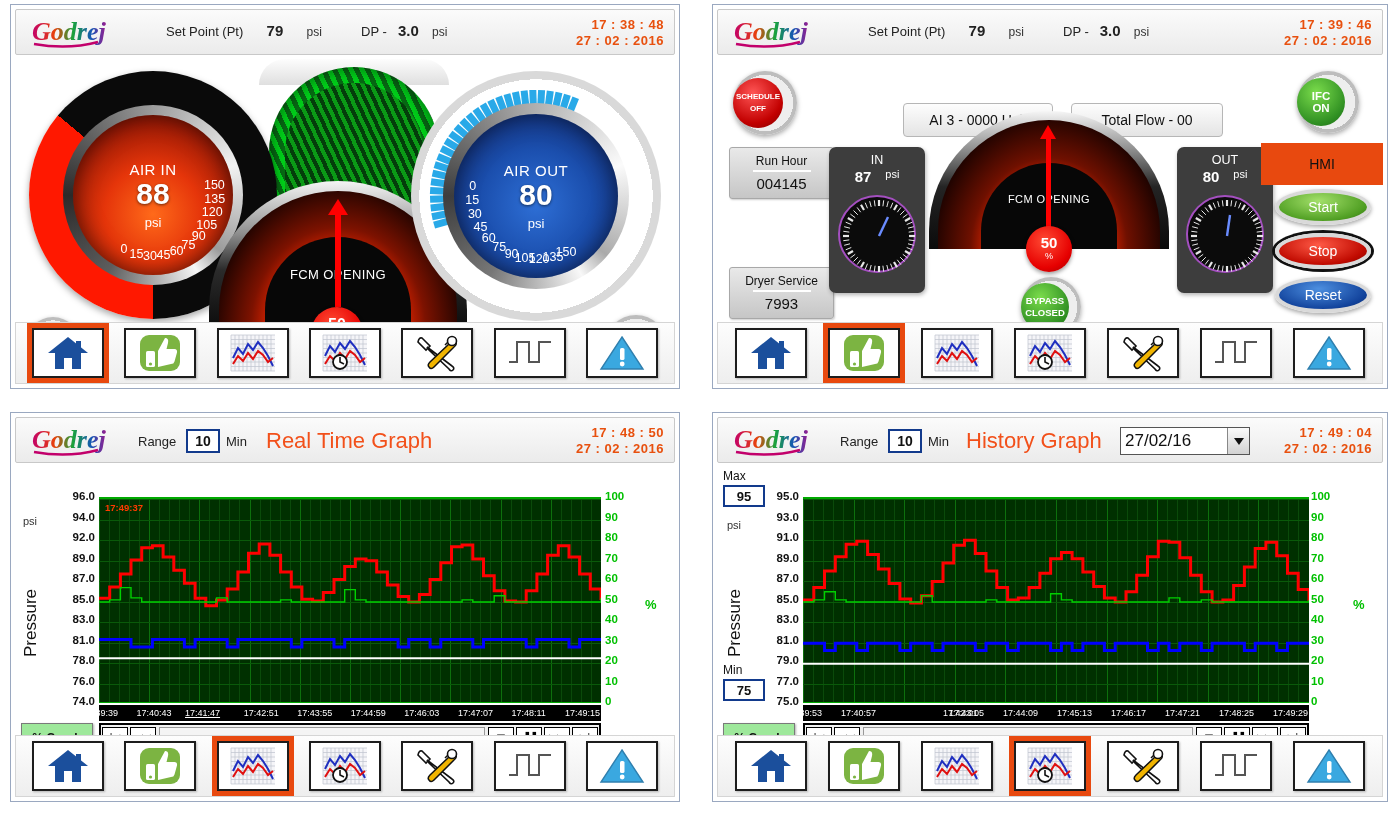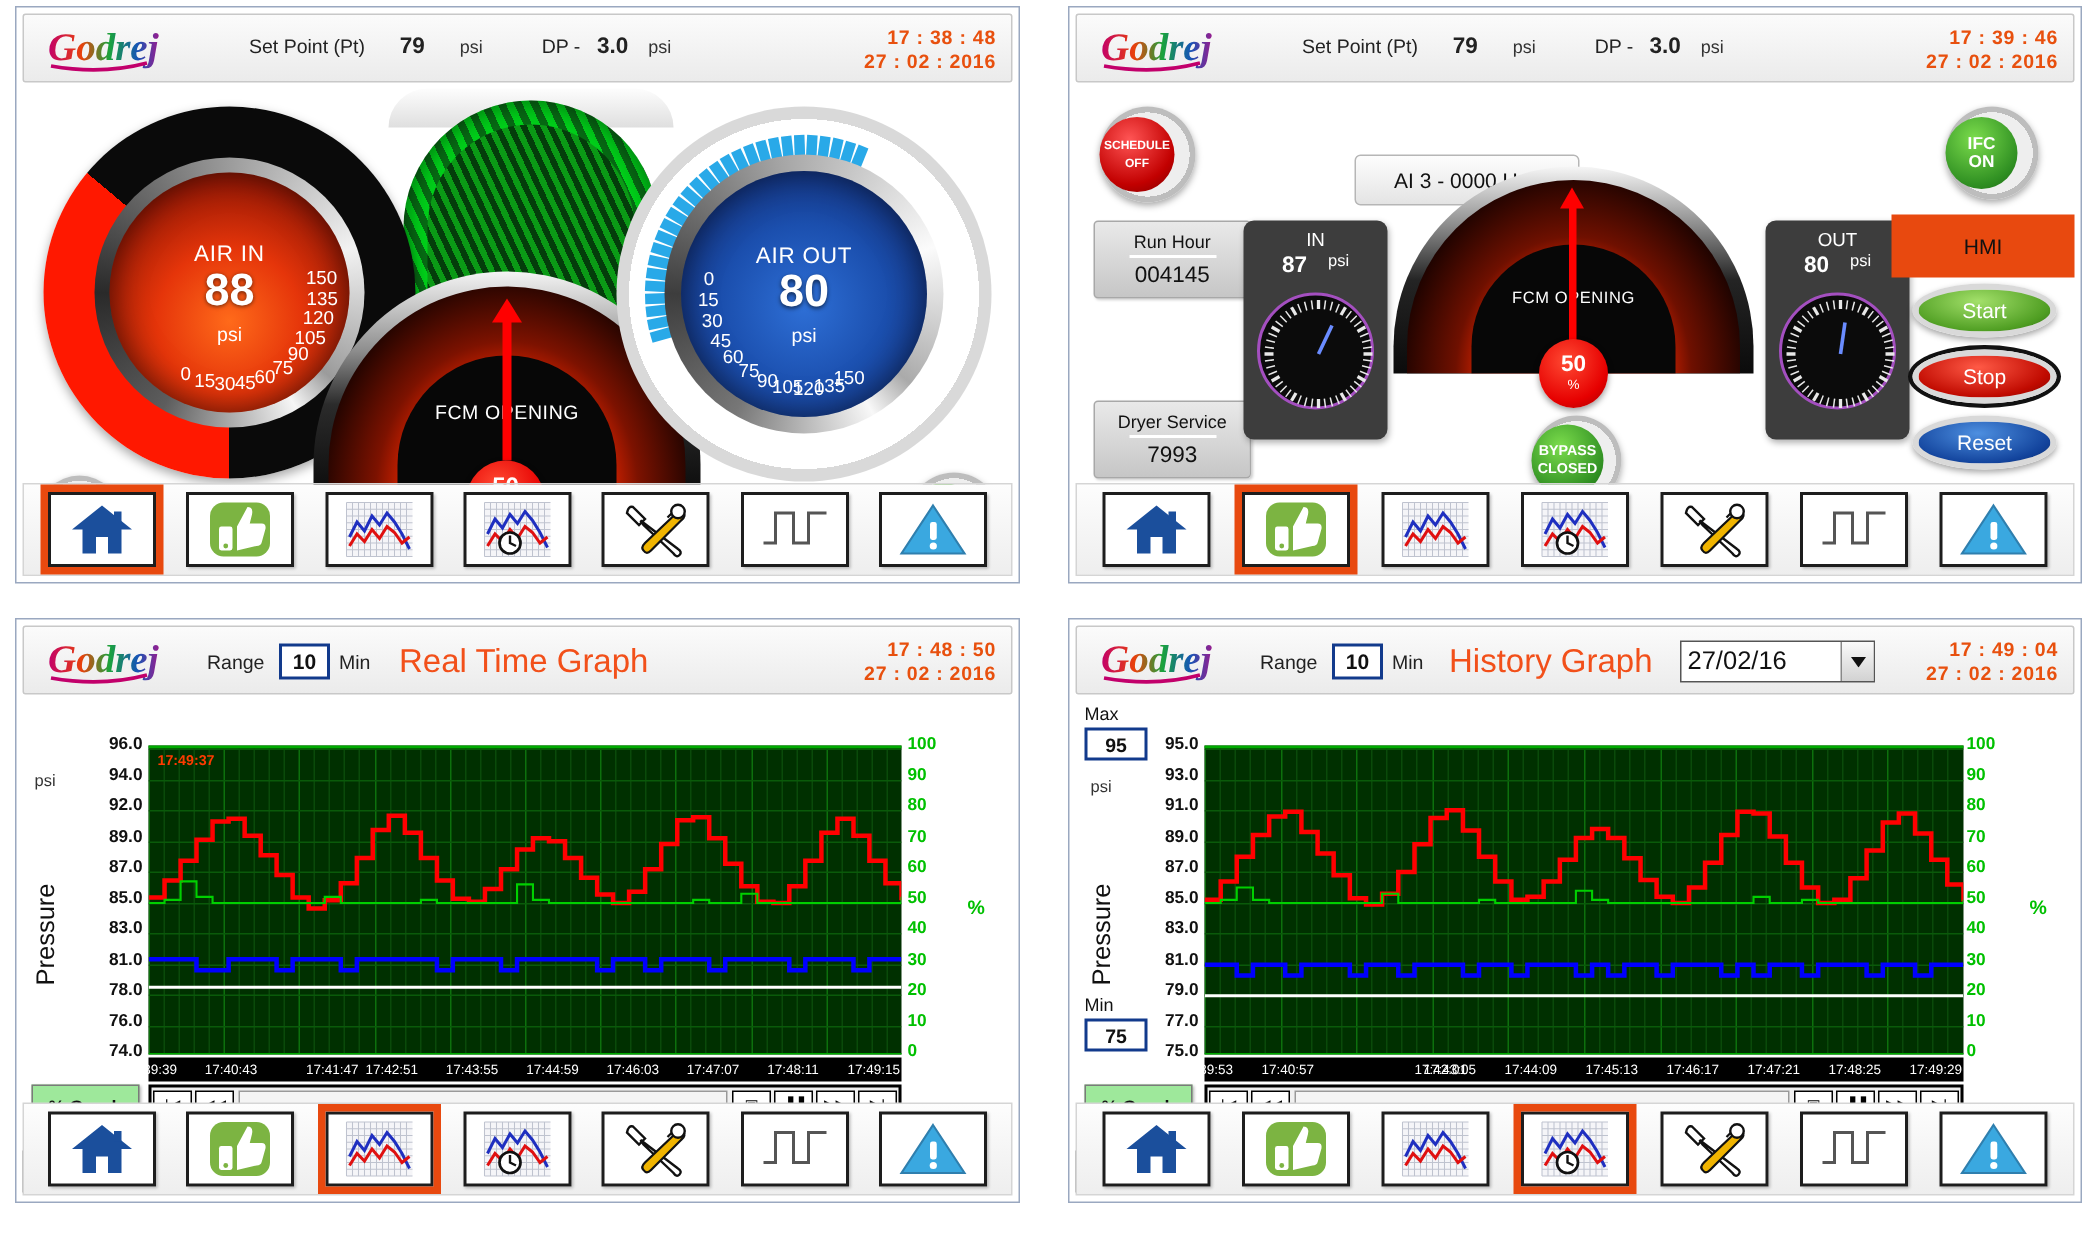--- a/index.html
+++ b/index.html
@@ -632,20 +632,21 @@
       </div>
 
       <div class="lamp lamp-green" style="left:584px;top:12px;width:62px;height:62px;">
         <div class="core" style="width:48px;height:48px;font-size:11.5px;">
           <span>IFC</span>
           <span>ON</span>
         </div>
       </div>
 
       <div class="pillbox" style="left:190px;top:44px;width:150px;height:34px;">AI 3 -  0000  Unit</div>
+      <div class="pillbox" style="left:358px;top:44px;width:152px;height:34px;">Total Flow - 00</div>
 
       <div class="infobox" style="left:16px;top:88px;">
         <div class="t">Run Hour</div>
         <div class="hr"></div>
         <div class="v">004145</div>
       </div>
       <div class="infobox" style="left:16px;top:208px;">
         <div class="t">Dryer Service</div>
         <div class="hr"></div>
         <div class="v">7993</div>
@@ -1048,21 +1049,21 @@
             <path d="M 0.0 159.2 L 10.7 159.2 L 10.7 159.2 L 21.4 159.2 L 21.4 159.2 L 32.0 159.2 L 32.0 159.2 L 42.7 159.2 L 42.7 159.2 L 53.4 159.2 L 53.4 159.2 L 64.1 159.2 L 64.1 159.2 L 74.8 159.2 L 74.8 159.2 L 85.4 159.2 L 85.4 159.2 L 96.1 159.2 L 96.1 159.2 L 106.8 159.2 L 106.8 159.2 L 117.5 159.2 L 117.5 159.2 L 128.2 159.2 L 128.2 159.2 L 138.9 159.2 L 138.9 159.2 L 149.5 159.2 L 149.5 159.2 L 160.2 159.2 L 160.2 159.2 L 170.9 159.2 L 170.9 159.2 L 181.6 159.2 L 181.6 159.2 L 192.3 159.2 L 192.3 159.2 L 202.9 159.2 L 202.9 159.2 L 213.6 159.2 L 213.6 159.2 L 224.3 159.2 L 224.3 159.2 L 235.0 159.2 L 235.0 159.2 L 245.7 159.2 L 245.7 159.2 L 256.3 159.2 L 256.3 159.2 L 267.0 159.2 L 267.0 159.2 L 277.7 159.2 L 277.7 159.2 L 288.4 159.2 L 288.4 159.2 L 299.1 159.2 L 299.1 159.2 L 309.7 159.2 L 309.7 159.2 L 320.4 159.2 L 320.4 159.2 L 331.1 159.2 L 331.1 159.2 L 341.8 159.2 L 341.8 159.2 L 352.5 159.2 L 352.5 159.2 L 363.1 159.2 L 363.1 159.2 L 373.8 159.2 L 373.8 159.2 L 384.5 159.2 L 384.5 159.2 L 395.2 159.2 L 395.2 159.2 L 405.9 159.2 L 405.9 159.2 L 416.6 159.2 L 416.6 159.2 L 427.2 159.2 L 427.2 159.2 L 437.9 159.2 L 437.9 159.2 L 448.6 159.2 L 448.6 159.2 L 459.3 159.2 L 459.3 159.2 L 470.0 159.2 L 470.0 159.2 L 480.6 159.2 L 480.6 159.2 L 491.3 159.2 L 491.3 159.2 L 502.0 159.2 L 502.0 159.2" fill="none" stroke="#ffffff" stroke-width="2" stroke-linejoin="miter"></path>
             <path d="M 0.0 103.0 L 10.7 103.0 L 10.7 100.9 L 21.4 100.9 L 21.4 88.6 L 32.0 88.6 L 32.0 98.9 L 42.7 98.9 L 42.7 103.0 L 53.4 103.0 L 53.4 103.0 L 64.1 103.0 L 64.1 103.0 L 74.8 103.0 L 74.8 103.0 L 85.4 103.0 L 85.4 103.0 L 96.1 103.0 L 96.1 103.0 L 106.8 103.0 L 106.8 103.0 L 117.5 103.0 L 117.5 98.9 L 128.2 98.9 L 128.2 103.0 L 138.9 103.0 L 138.9 103.0 L 149.5 103.0 L 149.5 103.0 L 160.2 103.0 L 160.2 103.0 L 170.9 103.0 L 170.9 103.0 L 181.6 103.0 L 181.6 100.9 L 192.3 100.9 L 192.3 103.0 L 202.9 103.0 L 202.9 103.0 L 213.6 103.0 L 213.6 103.0 L 224.3 103.0 L 224.3 103.0 L 235.0 103.0 L 235.0 103.0 L 245.7 103.0 L 245.7 90.6 L 256.3 90.6 L 256.3 100.9 L 267.0 100.9 L 267.0 103.0 L 277.7 103.0 L 277.7 103.0 L 288.4 103.0 L 288.4 103.0 L 299.1 103.0 L 299.1 103.0 L 309.7 103.0 L 309.7 103.0 L 320.4 103.0 L 320.4 103.0 L 331.1 103.0 L 331.1 103.0 L 341.8 103.0 L 341.8 103.0 L 352.5 103.0 L 352.5 103.0 L 363.1 103.0 L 363.1 100.9 L 373.8 100.9 L 373.8 103.0 L 384.5 103.0 L 384.5 103.0 L 395.2 103.0 L 395.2 96.8 L 405.9 96.8 L 405.9 103.0 L 416.6 103.0 L 416.6 103.0 L 427.2 103.0 L 427.2 103.0 L 437.9 103.0 L 437.9 103.0 L 448.6 103.0 L 448.6 103.0 L 459.3 103.0 L 459.3 103.0 L 470.0 103.0 L 470.0 103.0 L 480.6 103.0 L 480.6 103.0 L 491.3 103.0 L 491.3 103.0 L 502.0 103.0 L 502.0 98.9" fill="none" stroke="#00d000" stroke-width="1.4" stroke-linejoin="miter"></path>
             <path d="M 0.0 140.5 L 10.7 140.5 L 10.7 140.5 L 21.4 140.5 L 21.4 140.5 L 32.0 140.5 L 32.0 147.9 L 42.7 147.9 L 42.7 147.9 L 53.4 147.9 L 53.4 140.5 L 64.1 140.5 L 64.1 140.5 L 74.8 140.5 L 74.8 140.5 L 85.4 140.5 L 85.4 147.9 L 96.1 147.9 L 96.1 140.5 L 106.8 140.5 L 106.8 140.5 L 117.5 140.5 L 117.5 140.5 L 128.2 140.5 L 128.2 147.9 L 138.9 147.9 L 138.9 140.5 L 149.5 140.5 L 149.5 140.5 L 160.2 140.5 L 160.2 140.5 L 170.9 140.5 L 170.9 140.5 L 181.6 140.5 L 181.6 140.5 L 192.3 140.5 L 192.3 147.9 L 202.9 147.9 L 202.9 140.5 L 213.6 140.5 L 213.6 140.5 L 224.3 140.5 L 224.3 140.5 L 235.0 140.5 L 235.0 147.9 L 245.7 147.9 L 245.7 140.5 L 256.3 140.5 L 256.3 140.5 L 267.0 140.5 L 267.0 140.5 L 277.7 140.5 L 277.7 140.5 L 288.4 140.5 L 288.4 140.5 L 299.1 140.5 L 299.1 147.9 L 309.7 147.9 L 309.7 140.5 L 320.4 140.5 L 320.4 140.5 L 331.1 140.5 L 331.1 147.9 L 341.8 147.9 L 341.8 140.5 L 352.5 140.5 L 352.5 140.5 L 363.1 140.5 L 363.1 140.5 L 373.8 140.5 L 373.8 147.9 L 384.5 147.9 L 384.5 140.5 L 395.2 140.5 L 395.2 140.5 L 405.9 140.5 L 405.9 140.5 L 416.6 140.5 L 416.6 140.5 L 427.2 140.5 L 427.2 147.9 L 437.9 147.9 L 437.9 140.5 L 448.6 140.5 L 448.6 140.5 L 459.3 140.5 L 459.3 140.5 L 470.0 140.5 L 470.0 147.9 L 480.6 147.9 L 480.6 140.5 L 491.3 140.5 L 491.3 140.5 L 502.0 140.5 L 502.0 140.5" fill="none" stroke="#0000ff" stroke-width="3" stroke-linejoin="miter"></path>
           </svg>
         <div class="stamp" style="left:6px;top:3px;">17:49:37</div>
       </div>
 
       <div class="xaxis" style="left:88px;top:238px;width:502px;height:16px;" id="p3x">
           <span style="left: -16px;">17:39:39</span>
           <span style="left: 37.5556px;">17:40:43</span>
-          <span style="left: 105px;">17:41:47</span>
+          <span style="left: 86px; text-decoration: underline;">17:41:47</span>
           <span style="left: 144.667px;">17:42:51</span>
           <span style="left: 198.222px;">17:43:55</span>
           <span style="left: 251.778px;">17:44:59</span>
           <span style="left: 305.333px;">17:46:03</span>
           <span style="left: 358.889px;">17:47:07</span>
           <span style="left: 412.444px;">17:48:11</span>
           <span style="left: 466px;">17:49:15</span>
         </div>
 
       <div class="pctgraph" style="left:10px;top:256px;">

